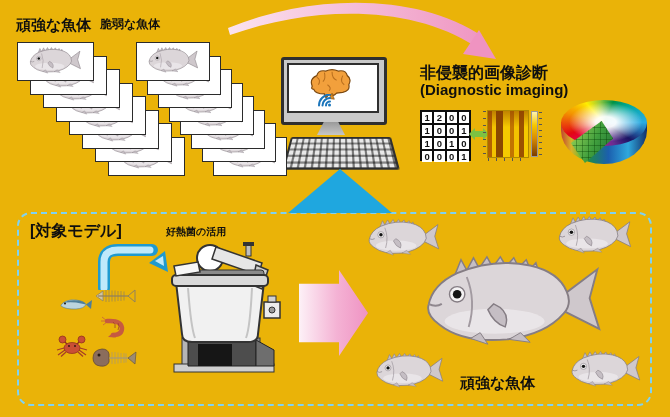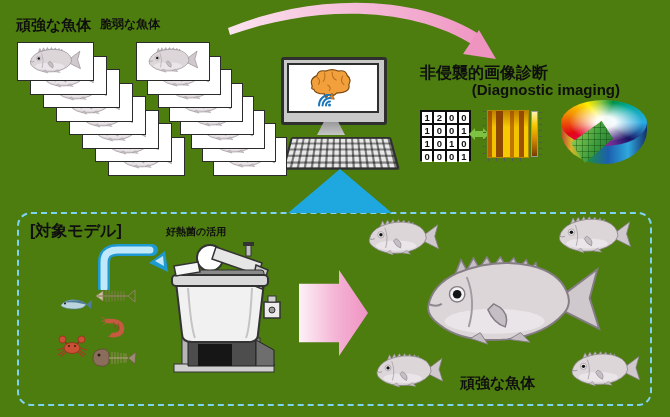--- a/index.html
+++ b/index.html
@@ -1,16 +1,16 @@
 <!DOCTYPE html>
 <html><head>
 <meta charset="utf-8">
 <style>
   html,body{margin:0;padding:0;background:#fff;}
-  .stage{position:relative;width:670px;height:417px;background:#4d7c0f;overflow:hidden;
+  .stage{position:relative;width:670px;height:417px;background:#eab308;overflow:hidden;
          font-family:"Liberation Sans","DejaVu Sans",sans-serif;}
   .abs{position:absolute;}
   .lbl{position:absolute;font-weight:700;color:#0f0f0f;white-space:nowrap;}
 
   
   .card{position:absolute;width:75px;height:37px;background:#fff;border:1.6px solid #2b2b2b;}
   .card svg{position:absolute;left:5px;top:2px;}
 
   
   .monitor{left:281px;top:57px;width:100px;height:62px;background:#c9c9c9;
@@ -208,21 +208,21 @@
         <path d="M19 22 A15 15 0 0 1 34 7"></path>
         <path d="M12 22 A22 22 0 0 1 34 0"></path>
       </g>
       <circle cx="33" cy="21" r="3" fill="#1b75bb"></circle>
     </svg>
   </div>
   <div class="abs stand-neck"></div>
   <div class="abs keyboard"></div>
 
   <div class="lbl" style="left:420px;top:63px;width:200px;text-align:left;font-size:16px">非侵襲的画像診断</div>
-  <div class="lbl" style="left:420px;top:81px;width:200px;text-align:right;font-size:15px">(Diagnostic imaging)</div>
+  <div class="lbl" style="left:420px;top:81px;width:200px;text-align:left;font-size:15px">(Diagnostic imaging)</div>
 
   <div class="abs matrix">
     <span>1</span>
     <span>2</span>
     <span>0</span>
     <span>0</span>
     <span>1</span>
     <span>0</span>
     <span>0</span>
     <span>1</span>

